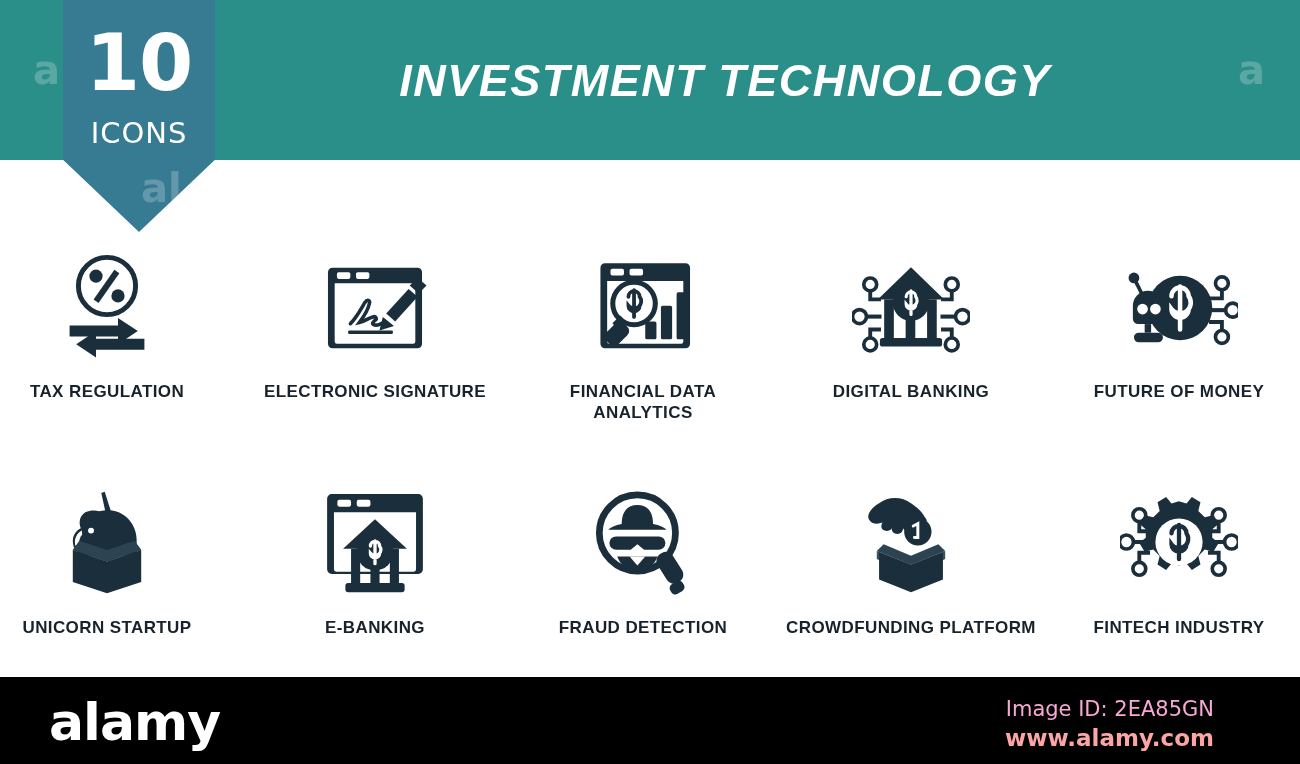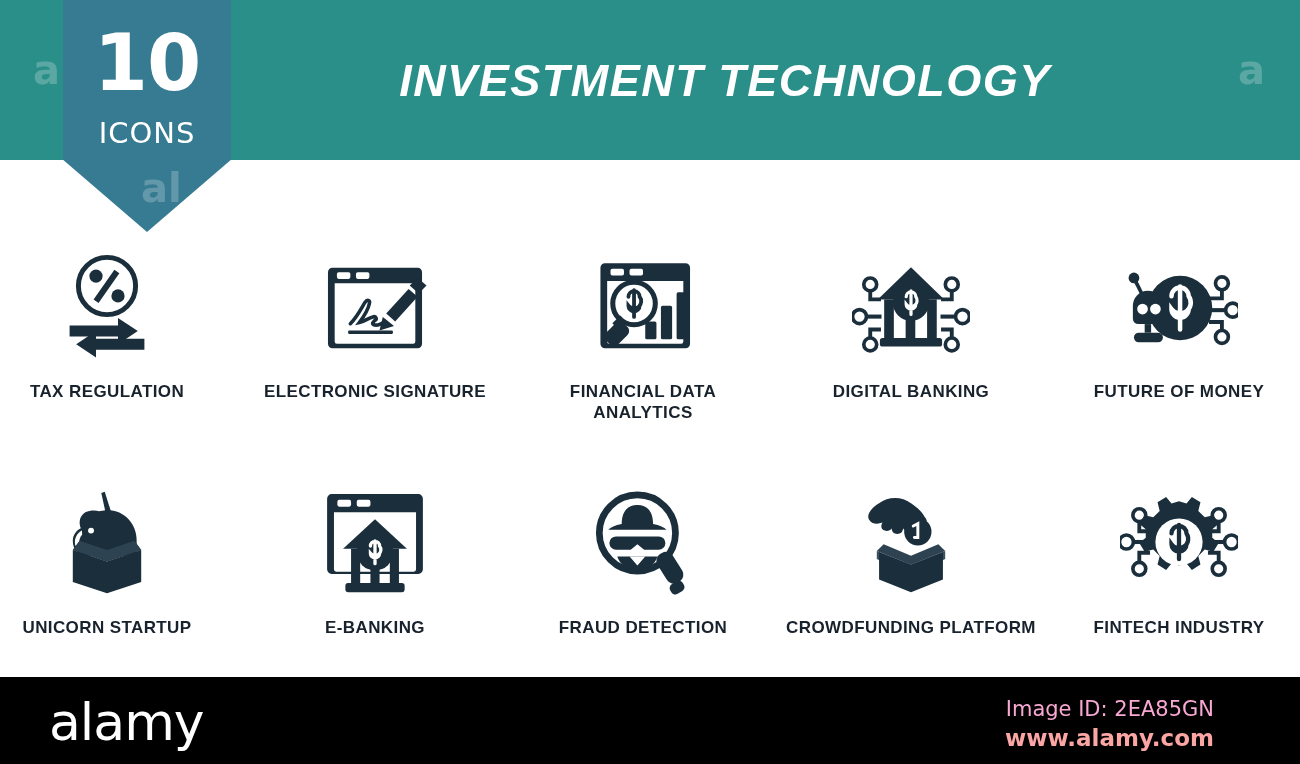--- a/index.html
+++ b/index.html
@@ -38,21 +38,21 @@
     font-size:40px;
     line-height:1;
     pointer-events:none;
     font-family:"DejaVu Sans", sans-serif;
   }
   .wm-a.left{left:33px;top:50px;}
   .wm-a.right{left:1238px;top:50px;}
 
   
   .ribbon{
-    position:absolute;left:63px;top:0;width:168px;height:232px;
+    position:absolute;left:63px;top:0;width:152px;height:232px;
     background:#377b92;
     -webkit-clip-path:polygon(0 0,100% 0,100% 68.9%,50% 100%,0 68.9%);
     clip-path:polygon(0 0,100% 0,100% 68.9%,50% 100%,0 68.9%);
     color:#fff;
     text-align:center;
     overflow:hidden;
   }
   .ribbon-count{
     position:absolute;left:0;right:0;top:24px;
     font-size:78px;font-weight:bold;line-height:1;letter-spacing:-1px;
@@ -103,21 +103,21 @@
 
   
   .footer{
     position:absolute;left:0;top:677px;width:1300px;height:87px;
     background:#000000;
   }
   .alamy-logo{
     position:absolute;left:49px;top:19px;
     color:#ffffff;
     font-size:52px;
-    font-weight:normal;
+    font-weight:bold;
     line-height:1;
     letter-spacing:-1px;
     font-family:"DejaVu Sans", sans-serif;
   }
   .img-id{
     position:absolute;right:86px;top:22px;
     color:#f9a8d4;
     font-size:21px;
     line-height:1;
     font-family:"DejaVu Sans", sans-serif;

